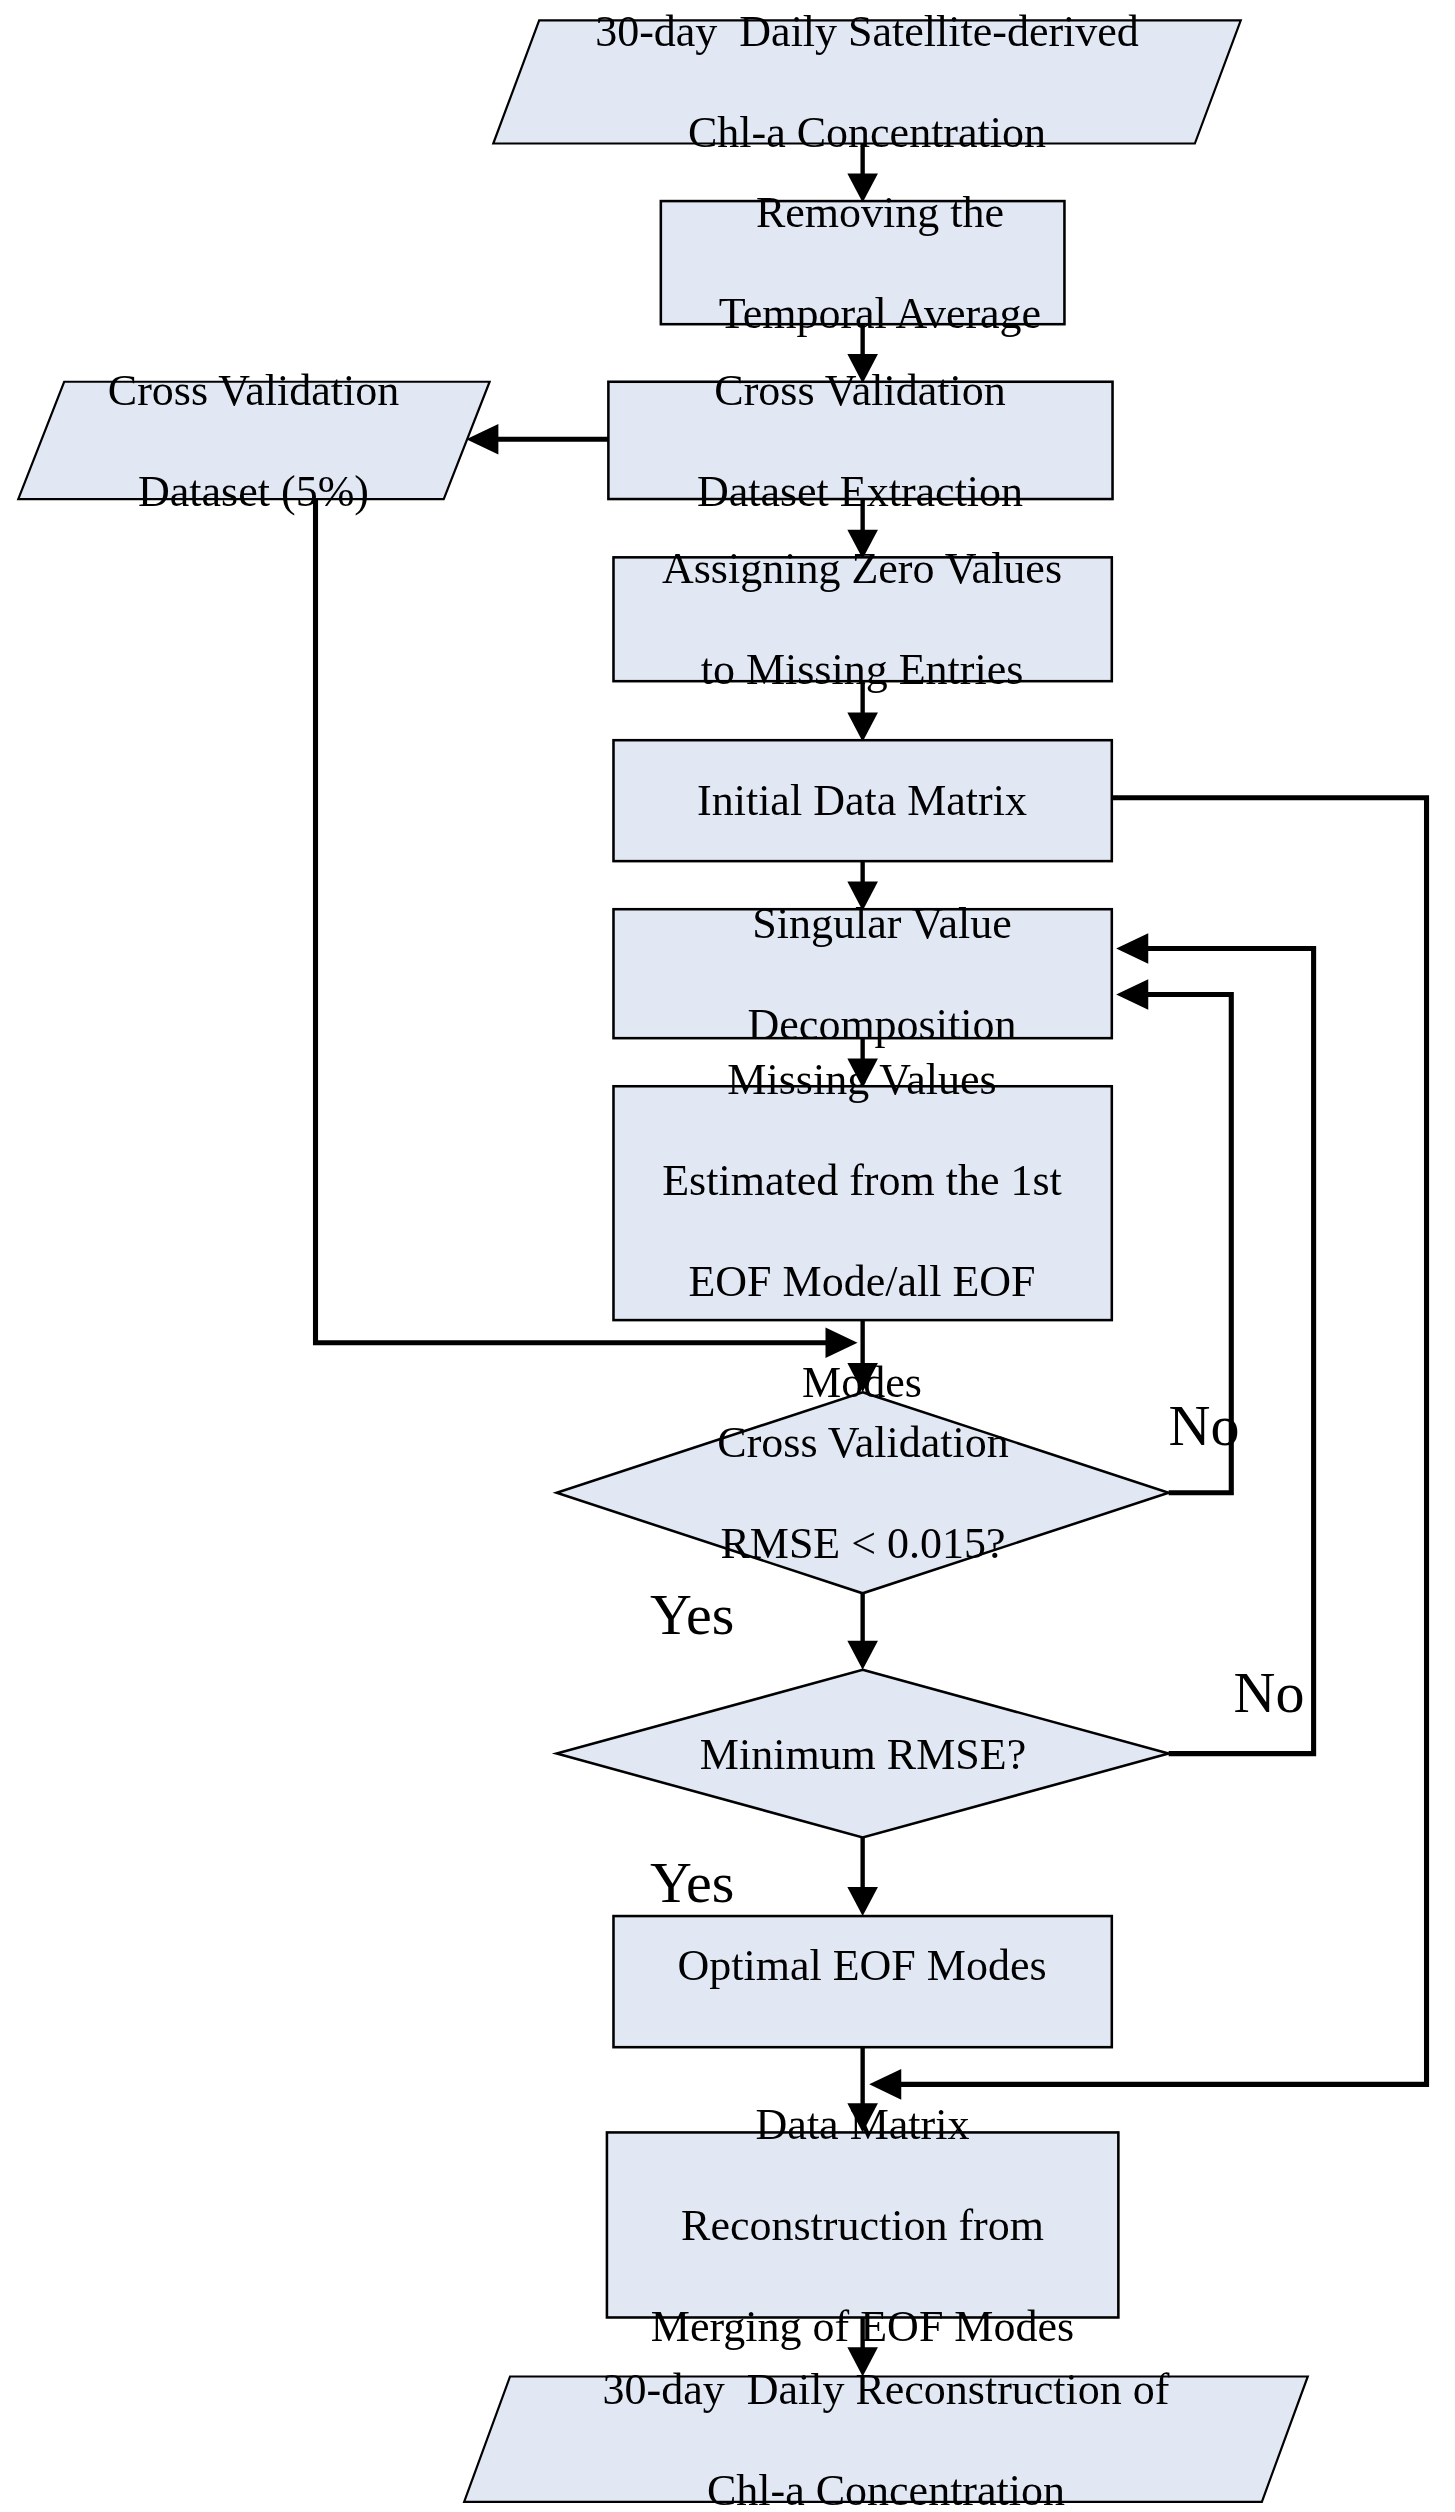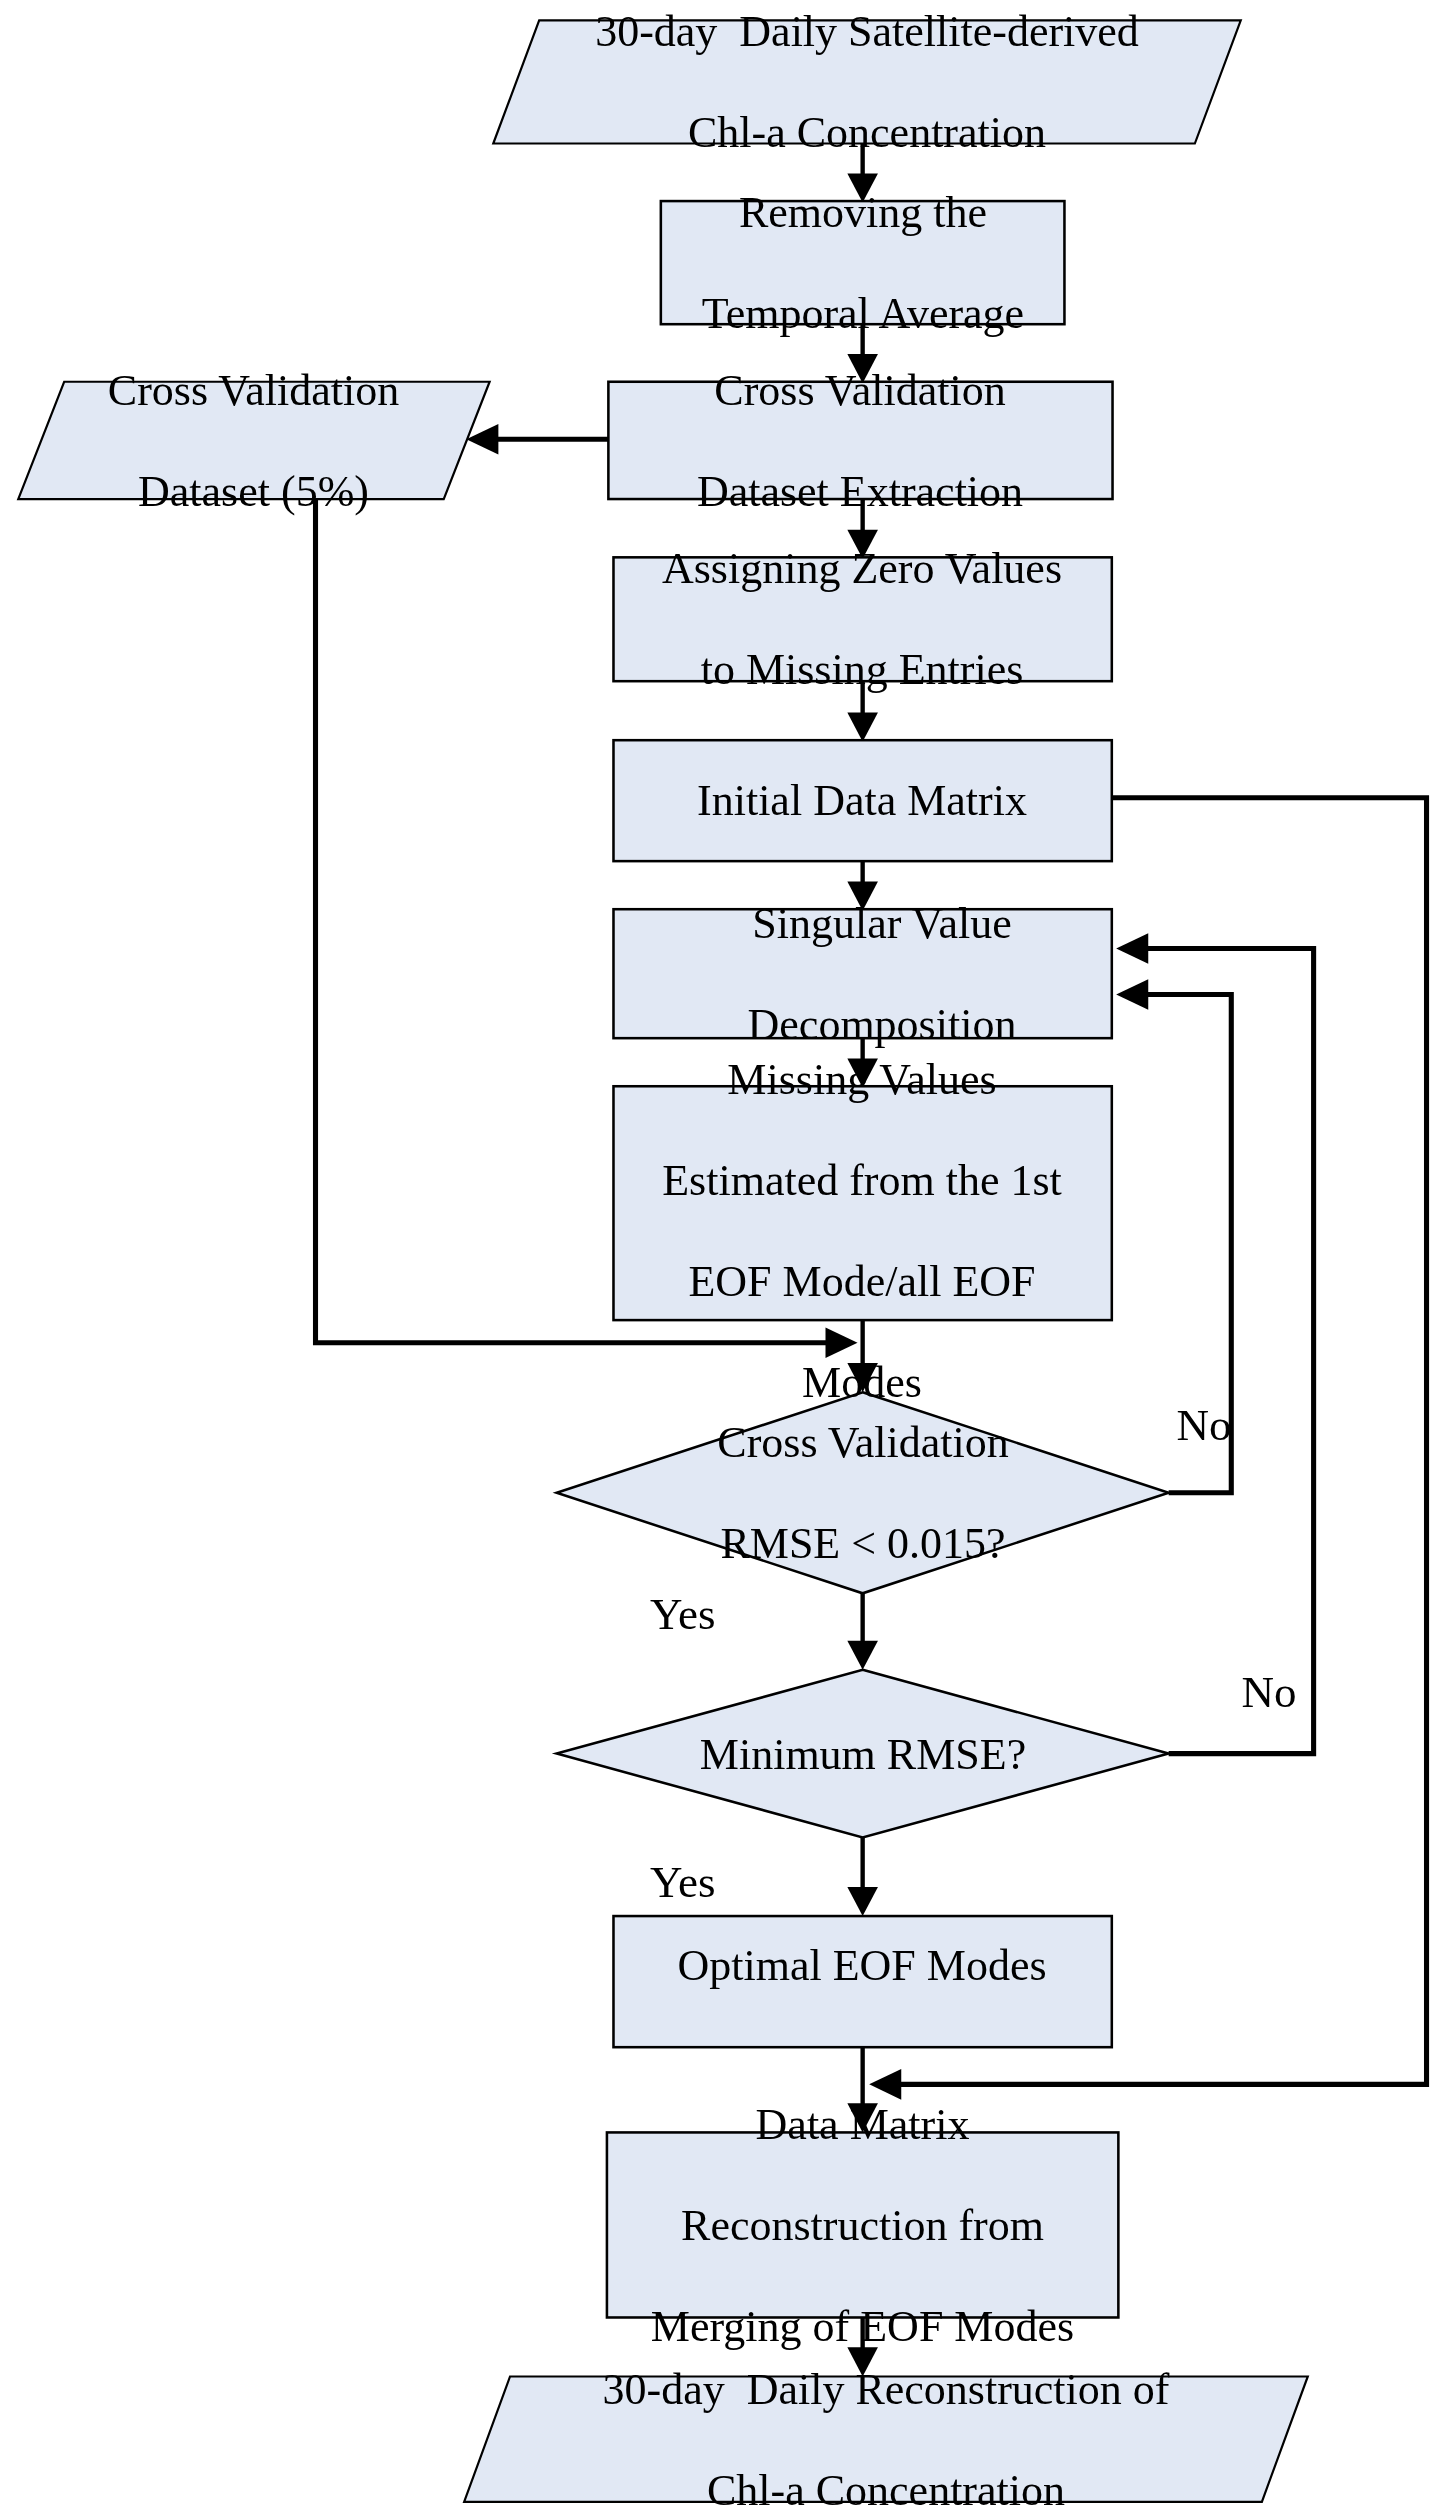--- a/index.html
+++ b/index.html
@@ -32,21 +32,21 @@
     justify-content:center;
     text-align:center;
     font-size:44px;
     line-height:57px;
     pointer-events:none;
     gap:44px;
   }
   .node-line{white-space:pre;}
   .edge-label{
     position:absolute;
-    font-size:45px;
+    font-size:58px;
     line-height:47px;
     pointer-events:none;
   }
   .edge-label.align-right{text-align:left;}
   .edge-label.align-center{text-align:center;}
 </style>
 </head>
 <body>
 
 <div class="canvas">
@@ -114,21 +114,21 @@
     <rect class="shape box" x="842" y="2630" width="684" height="180"></rect>
     <rect class="shape box" x="833" y="2927" width="702" height="254"></rect>
     <polygon class="shape" points="700,3262 1795,3262 1732,3434 637,3434"></polygon>
   </svg>
 
   <div class="node-label" style="left:493px;top:20.4px;width:748px;height:123px;">
     <div class="node-line">30-day  Daily Satellite-derived</div>
     <div class="node-line">Chl-a Concentration</div>
   </div>
 
-  <div class="node-label" style="left:661px;top:201px;width:404px;height:123px;">
+  <div class="node-label" style="left:678px;top:201px;width:404px;height:123px;">
     <div class="node-line">Removing the</div>
     <div class="node-line">Temporal Average</div>
   </div>
 
   <div class="node-label" style="left:18px;top:382px;width:471px;height:117px;">
     <div class="node-line">Cross Validation</div>
     <div class="node-line">Dataset (5%)</div>
   </div>
 
   <div class="node-label" style="left:608px;top:382px;width:504px;height:117px;">

